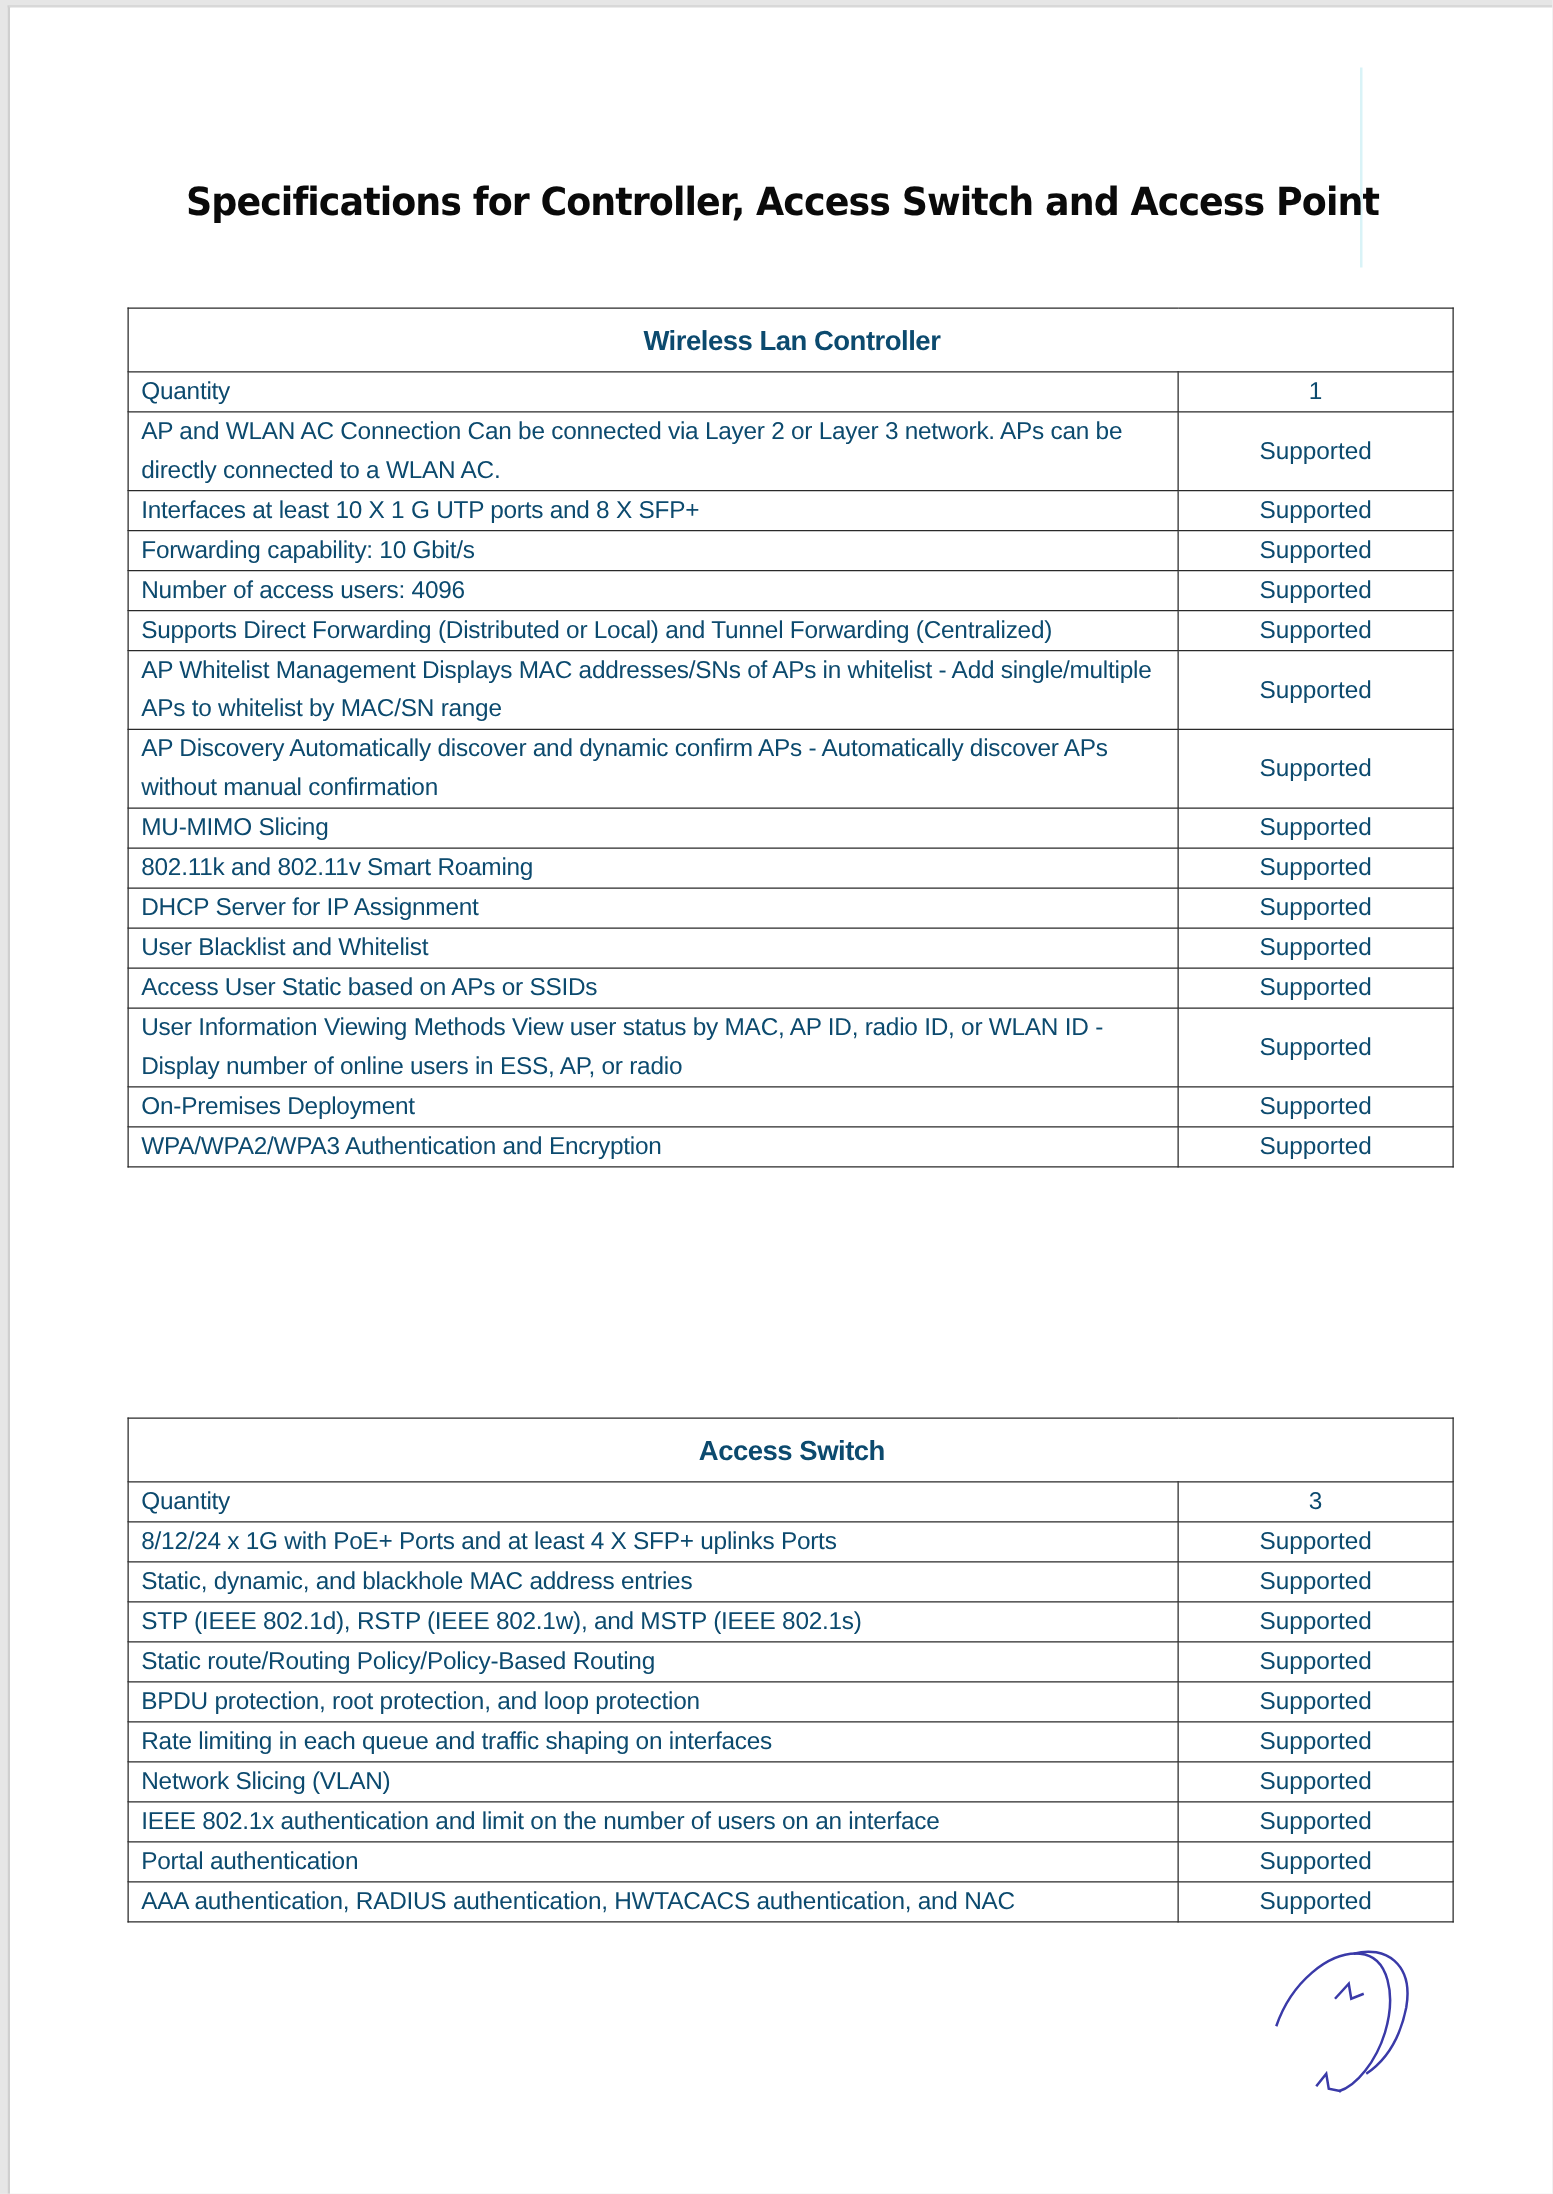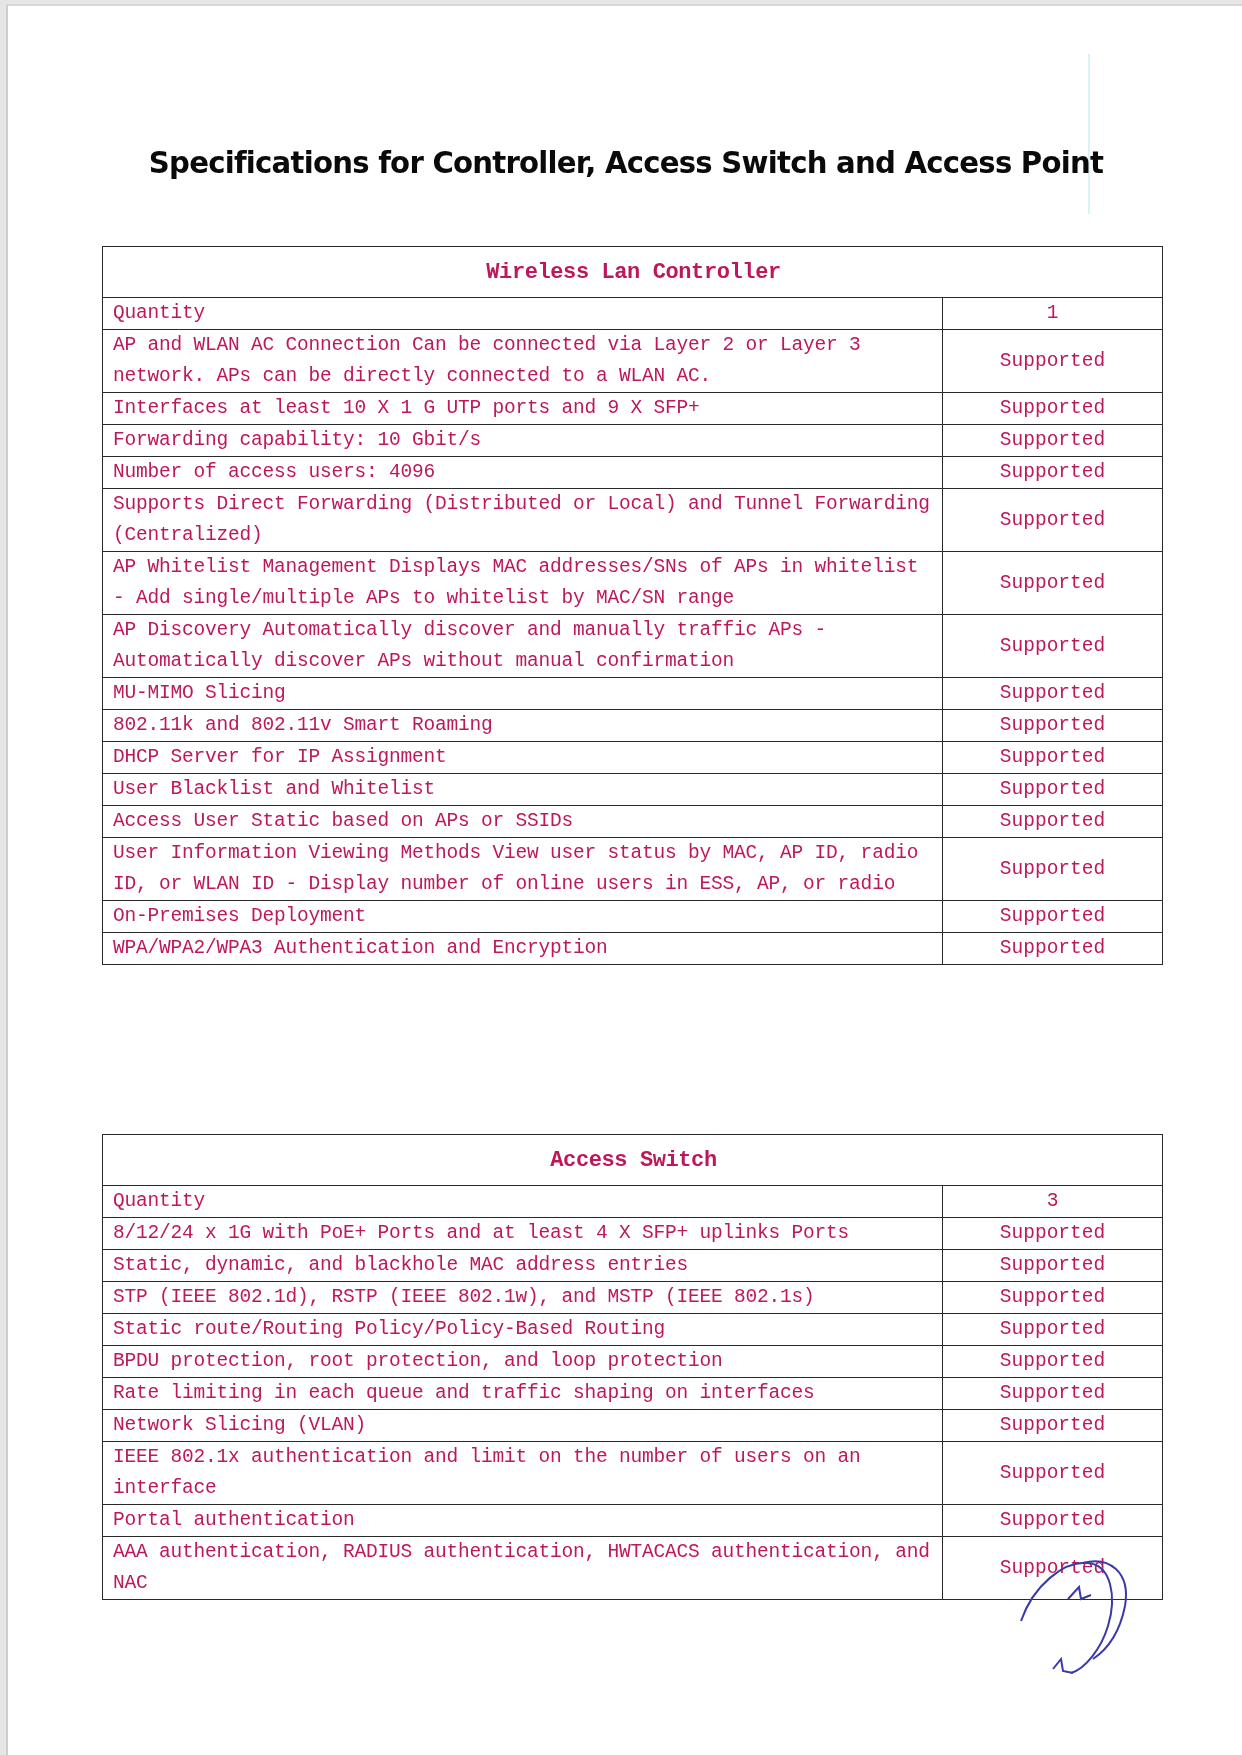--- a/index.html
+++ b/index.html
@@ -46,22 +46,22 @@
       transform: scaleX(0.94);
       transform-origin: 618px 0;
       margin: 0;
     }
     table.spec {
       position: absolute;
       left: 94px;
       width: 1060px;
       border-collapse: collapse;
       table-layout: fixed;
-      color: #be185d;
-      font-family: Liberation Mono, monospace;
+      color: #0c4a6e;
+      font-family: Liberation Sans, sans-serif;
       font-size: 19.5px;
     }
     table.spec col.c1 { width: 840px; }
     table.spec col.c2 { width: 220px; }
     table.spec td, table.spec th {
       border: 1.6px solid #2a2a2a;
       padding: 0 8px 0 10px;
       line-height: 31px;
       vertical-align: middle;
     }
@@ -112,41 +112,41 @@
     <tbody>
         <tr>
           <td class="feat">Quantity</td>
           <td class="val">1</td>
         </tr>
         <tr>
           <td class="feat">AP and WLAN AC Connection Can be connected via Layer 2 or Layer 3 network. APs can be directly connected to a WLAN AC.</td>
           <td class="val">Supported</td>
         </tr>
         <tr>
-          <td class="feat">Interfaces at least 10 X 1 G UTP ports and 9 X SFP+</td>
+          <td class="feat">Interfaces at least 10 X 1 G UTP ports and 8 X SFP+</td>
           <td class="val">Supported</td>
         </tr>
         <tr>
           <td class="feat">Forwarding capability: 10 Gbit/s</td>
           <td class="val">Supported</td>
         </tr>
         <tr>
           <td class="feat">Number of access users: 4096</td>
           <td class="val">Supported</td>
         </tr>
         <tr>
           <td class="feat">Supports Direct Forwarding (Distributed or Local) and Tunnel Forwarding (Centralized)</td>
           <td class="val">Supported</td>
         </tr>
         <tr>
           <td class="feat">AP Whitelist Management Displays MAC addresses/SNs of APs in whitelist - Add single/multiple APs to whitelist by MAC/SN range</td>
           <td class="val">Supported</td>
         </tr>
         <tr>
-          <td class="feat">AP Discovery Automatically discover and manually traffic APs - Automatically discover APs without manual confirmation</td>
+          <td class="feat">AP Discovery Automatically discover and dynamic confirm APs - Automatically discover APs without manual confirmation</td>
           <td class="val">Supported</td>
         </tr>
         <tr>
           <td class="feat">MU-MIMO Slicing</td>
           <td class="val">Supported</td>
         </tr>
         <tr>
           <td class="feat">802.11k and 802.11v Smart Roaming</td>
           <td class="val">Supported</td>
         </tr>

